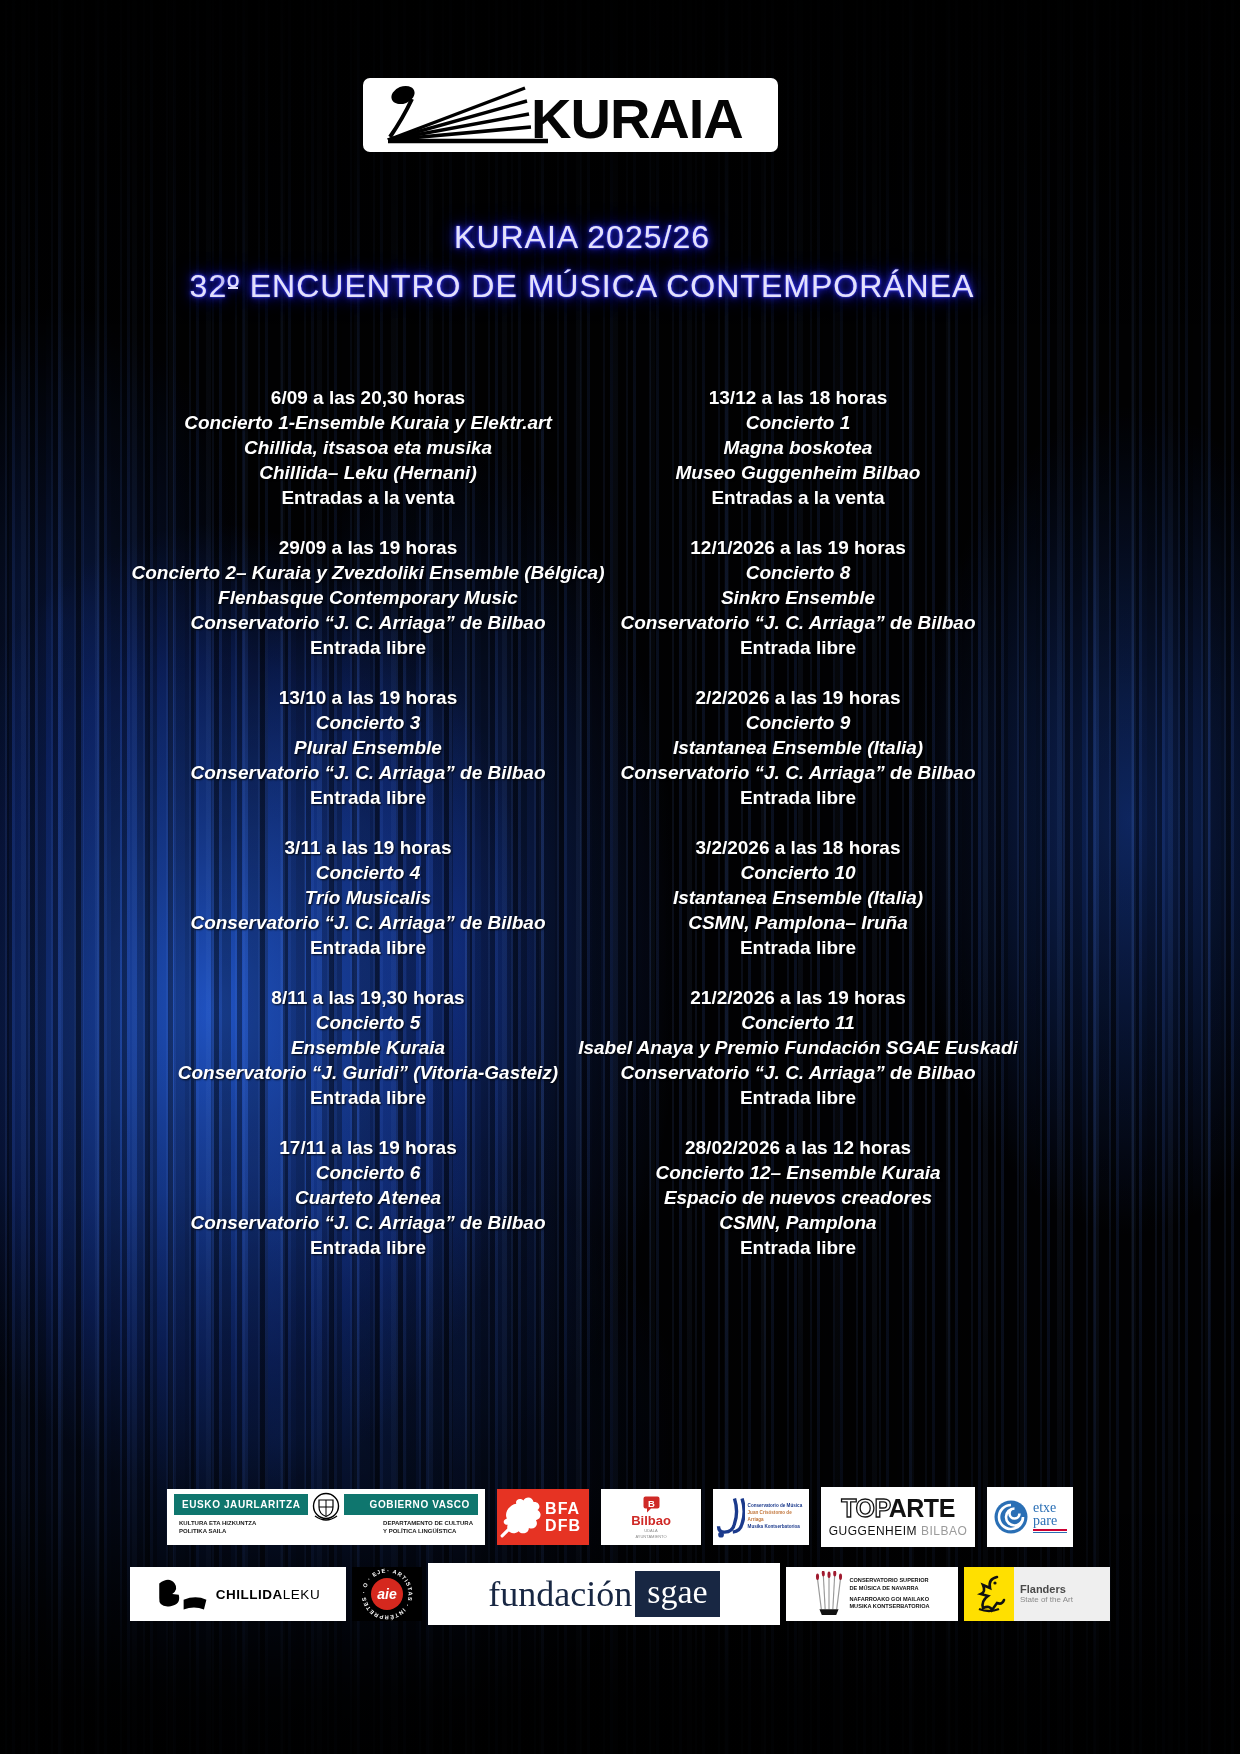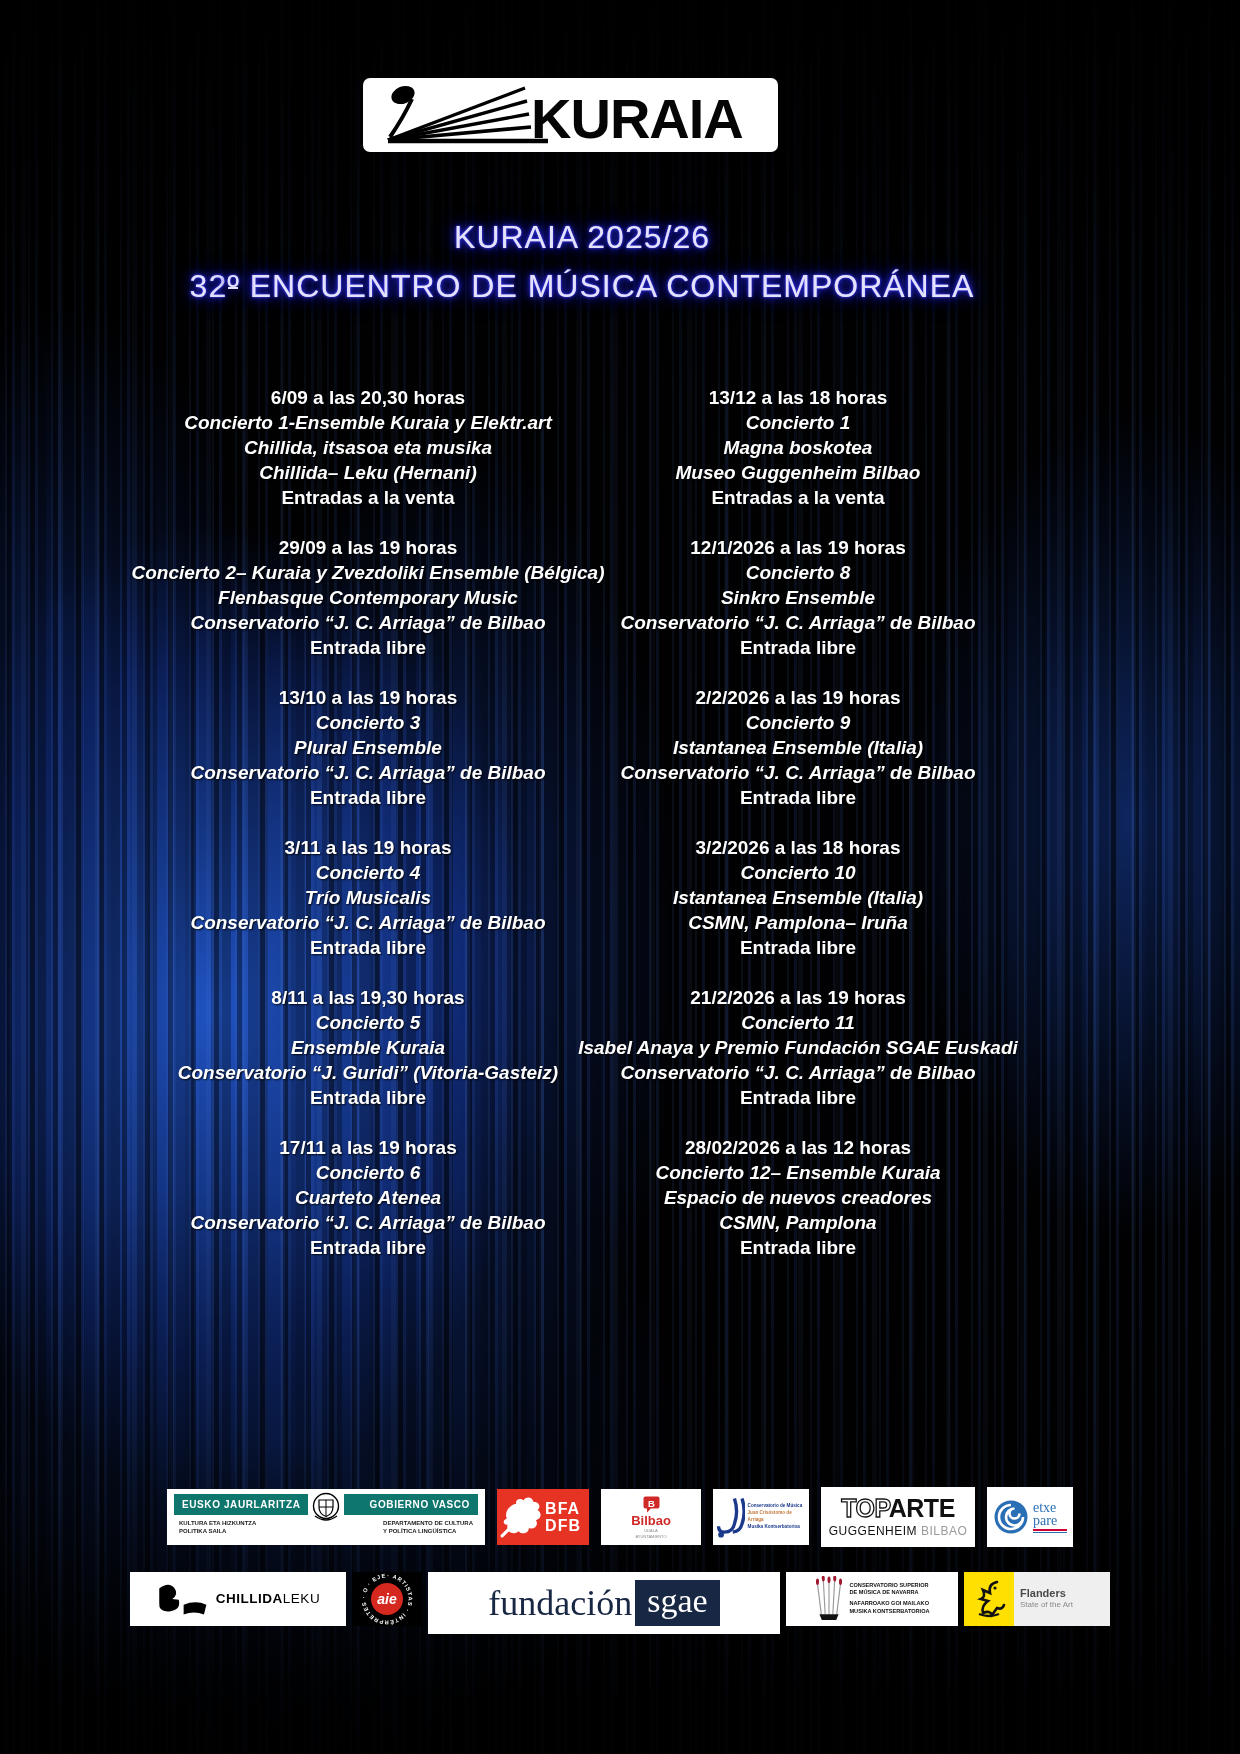--- a/index.html
+++ b/index.html
@@ -75,21 +75,21 @@
   .etxe-bars div{height:1.5px;margin-top:1px;}
   .etxe-bar-red{width:34px;background:#c03;}
   .etxe-bar-blue{width:34px;background:#2a6fb5;}
   
   .chillida{width:216px;height:54px;display:flex;align-items:center;justify-content:center;gap:8px;}
   .chillida-txt{font-size:13.5px;color:#000;letter-spacing:0.5px;}
   .chillida-txt .hb{font-weight:900;} .chillida-txt .hl{font-weight:300;}
   
   .aie{width:70px;height:54px;background:#000;display:flex;align-items:center;justify-content:center;}
   
-  .sgae{width:352px;height:62px;display:flex;align-items:center;justify-content:center;gap:3px;font-family:"Liberation Serif",serif;margin-top:9px;}
+  .sgae{width:352px;height:62px;display:flex;align-items:center;justify-content:center;gap:3px;font-family:"Liberation Serif",serif;}
   .sgae-f{color:#182743;font-size:36px;}
   .sgae-box{background:#182743;color:#fff;font-size:34px;padding:2px 12px 6px;}
   
   .navarra{width:172px;height:54px;display:flex;align-items:center;justify-content:center;gap:5px;}
   .navarra-txt{font-size:5.6px;font-weight:bold;color:#111;line-height:1.35;text-align:left;}
   .navarra-txt .gap{height:3px;}
   
   .flanders{width:146px;height:54px;display:flex;background:#ffe000;padding:0;}
   .flanders-lion{width:50px;display:flex;align-items:center;justify-content:center;}
   .flanders-right{flex:1;background:#efefef;display:flex;flex-direction:column;justify-content:center;padding-left:6px;}

